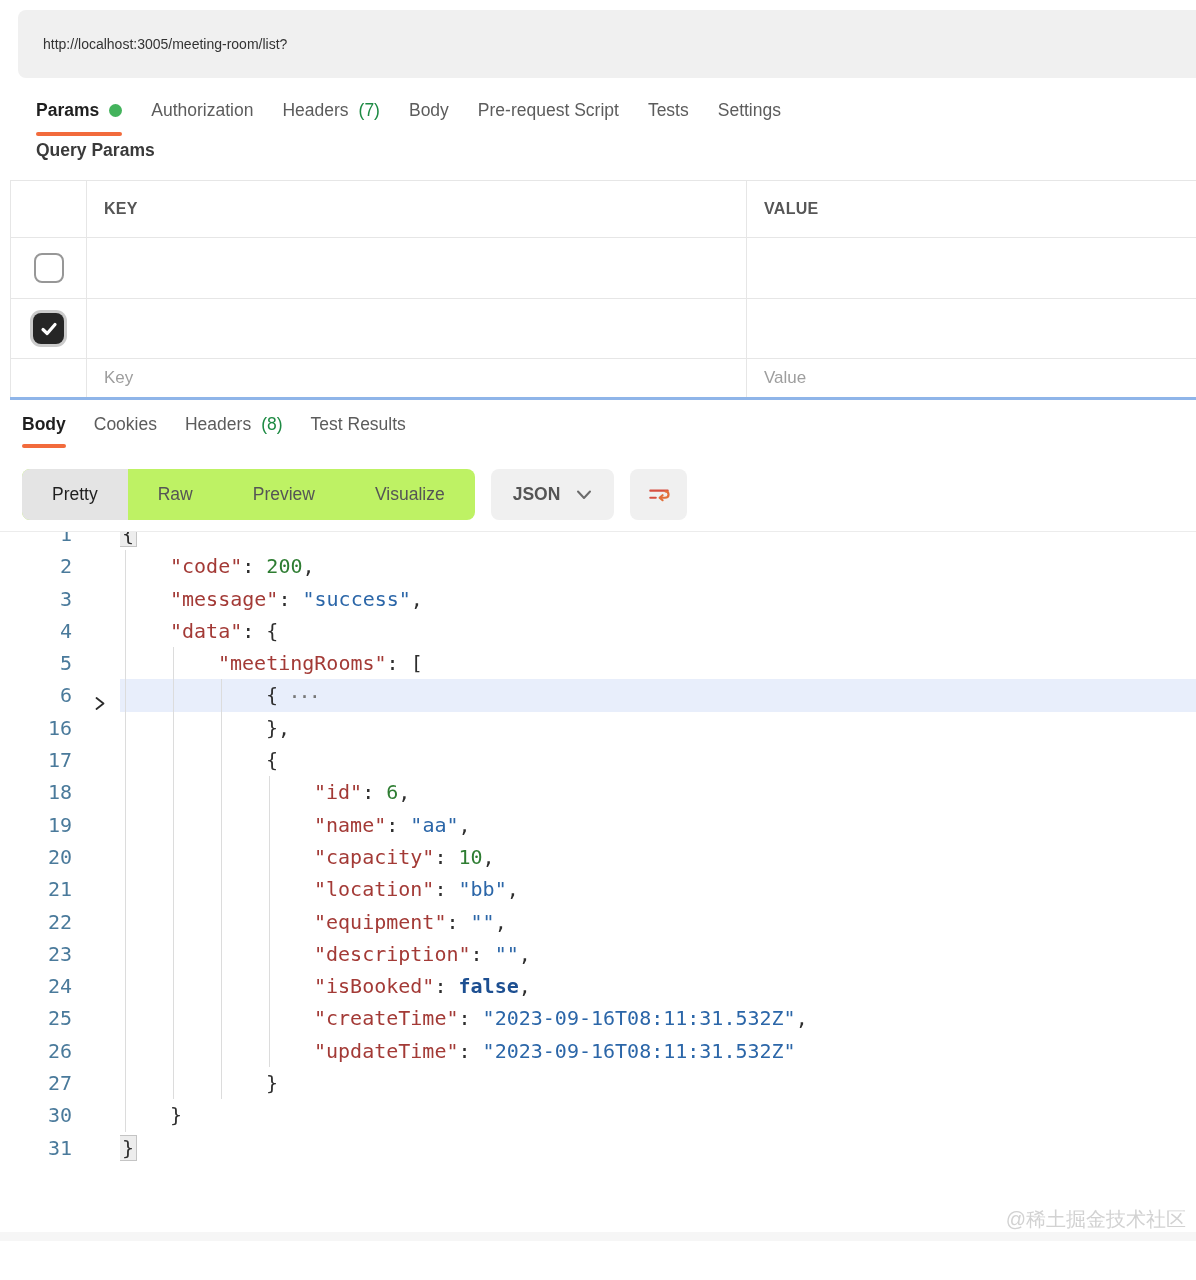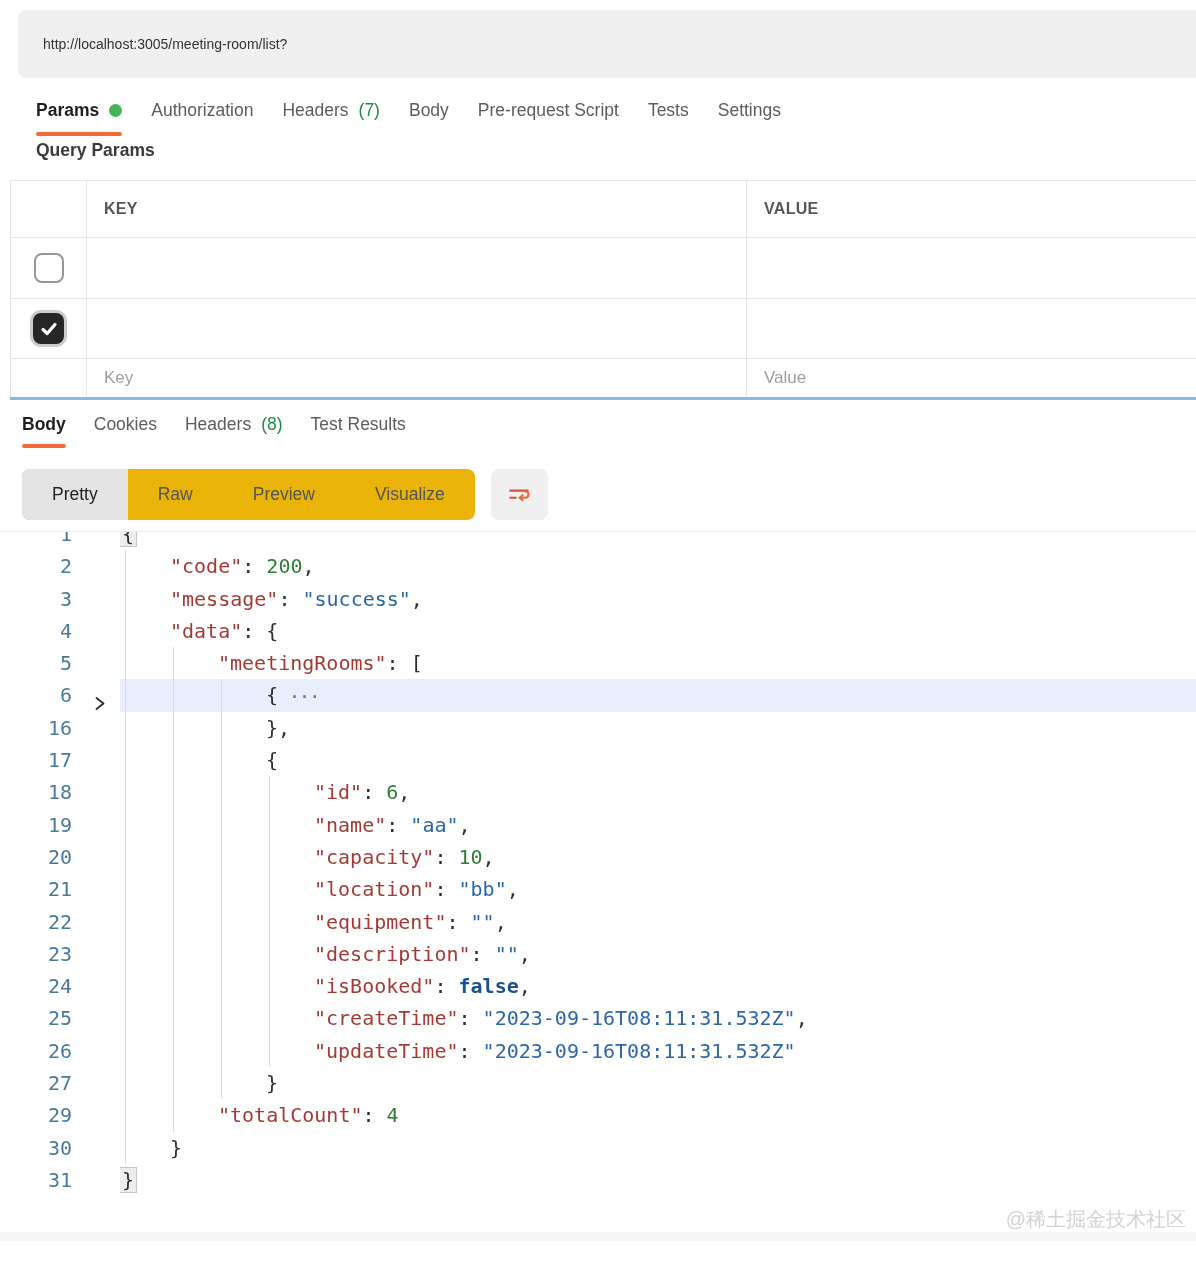--- a/index.html
+++ b/index.html
@@ -46,21 +46,21 @@
   .placeholder { font-size:17px; color:#9e9e9e; }
 
   .pane-divider { height:3px; background:#8fb5e9; margin-left:10px; cursor:row-resize; }
 
   
   .resp-tabs { display:flex; gap:28px; margin:14px 0 0 22px; }
   .resp-tabs .tab { padding-bottom:13px; }
 
   
   .view-toolbar { display:flex; align-items:center; margin:21px 0 0 22px; }
-  .segmented { display:flex; background:#eab308; border-radius:8px; overflow:hidden; height:51px; }
+  .segmented { display:flex; background:#bef264; border-radius:8px; overflow:hidden; height:51px; }
   .segment { display:flex; align-items:center; padding:0 30px; font-size:17.5px;
     color:#555; cursor:pointer; }
   .segment.active { background:#e4e4e4; color:#1f1f1f; }
   .format-box { margin-left:16px; height:51px; background:#f0f0f0; border-radius:8px;
     display:flex; align-items:center; gap:16px; padding:0 22px; cursor:pointer; }
   .format-label { font-size:17.5px; font-weight:700; color:#555; }
   .icon-btn { margin-left:16px; width:57px; height:51px; background:#f0f0f0; border-radius:8px;
     display:flex; align-items:center; justify-content:center; cursor:pointer; }
 
   
@@ -179,20 +179,28 @@
     </div>
   </div>
 
 <div class="view-toolbar">
   <div class="segmented" id="view-modes">
       <div class="segment active">Pretty</div>
       <div class="segment">Raw</div>
       <div class="segment">Preview</div>
       <div class="segment">Visualize</div>
     </div>
+  <div class="format-box">
+    <span class="format-label">JSON</span>
+    <span>
+      <svg width="16" height="11" viewBox="0 0 16 11">
+          <polyline points="2,2.5 8,9 14,2.5" fill="none" stroke="#6b6b6b" stroke-width="2" stroke-linecap="round" stroke-linejoin="round"></polyline>
+        </svg>
+    </span>
+  </div>
   <div class="icon-btn">
     <svg width="26" height="26" viewBox="0 0 24 24">
       <path d="M4 8 H20" fill="none" stroke="#d64f40" stroke-width="2" stroke-linecap="round"></path>
       <path d="M4 14.5 H9" fill="none" stroke="#d64f40" stroke-width="2" stroke-linecap="round"></path>
       <path d="M13 14.5 H17.5 C19.7 14.5 20.8 13.2 20.8 11.5 C20.8 9.8 19.7 8.6 17.8 8.6" fill="none" stroke="#e2703a" stroke-width="2" stroke-linecap="round"></path>
       <path d="M15.3 12.2 L12.6 14.5 L15.3 16.8" fill="none" stroke="#e2703a" stroke-width="2" stroke-linecap="round" stroke-linejoin="round"></path>
     </svg>
   </div>
 </div>
 
@@ -286,25 +294,20 @@
         <div class="gutter">26</div>
         <div class="fold-col"></div>
         <div class="line-content"><span class="guide" style="left: 5px;"></span><span class="guide" style="left: 53px;"></span><span class="guide" style="left: 101px;"></span><span class="guide" style="left: 149px;"></span><span style="padding-left: 194px; display: inline-block;"><span class="tk-key">"updateTime"</span><span class="tk-pun">: </span><span class="tk-str">"2023-09-16T08:11:31.532Z"</span></span></div>
       </div>
       <div class="code-line">
         <div class="gutter">27</div>
         <div class="fold-col"></div>
         <div class="line-content"><span class="guide" style="left: 5px;"></span><span class="guide" style="left: 53px;"></span><span class="guide" style="left: 101px;"></span><span style="padding-left: 146px; display: inline-block;"><span class="tk-pun">}</span></span></div>
       </div>
       <div class="code-line">
-        <div class="gutter">29</div>
-        <div class="fold-col"></div>
-        <div class="line-content"><span class="guide" style="left: 5px;"></span><span class="guide" style="left: 53px;"></span><span style="padding-left: 98px; display: inline-block;"><span class="tk-key">"totalCount"</span><span class="tk-pun">: </span><span class="tk-num">4</span></span></div>
-      </div>
-      <div class="code-line">
         <div class="gutter">30</div>
         <div class="fold-col"></div>
         <div class="line-content"><span class="guide" style="left: 5px;"></span><span style="padding-left: 50px; display: inline-block;"><span class="tk-pun">}</span></span></div>
       </div>
       <div class="code-line">
         <div class="gutter">31</div>
         <div class="fold-col"></div>
         <div class="line-content"><span style="padding-left: 2px; display: inline-block;"><span class="tk-hl">}</span></span></div>
       </div>
     </div>

